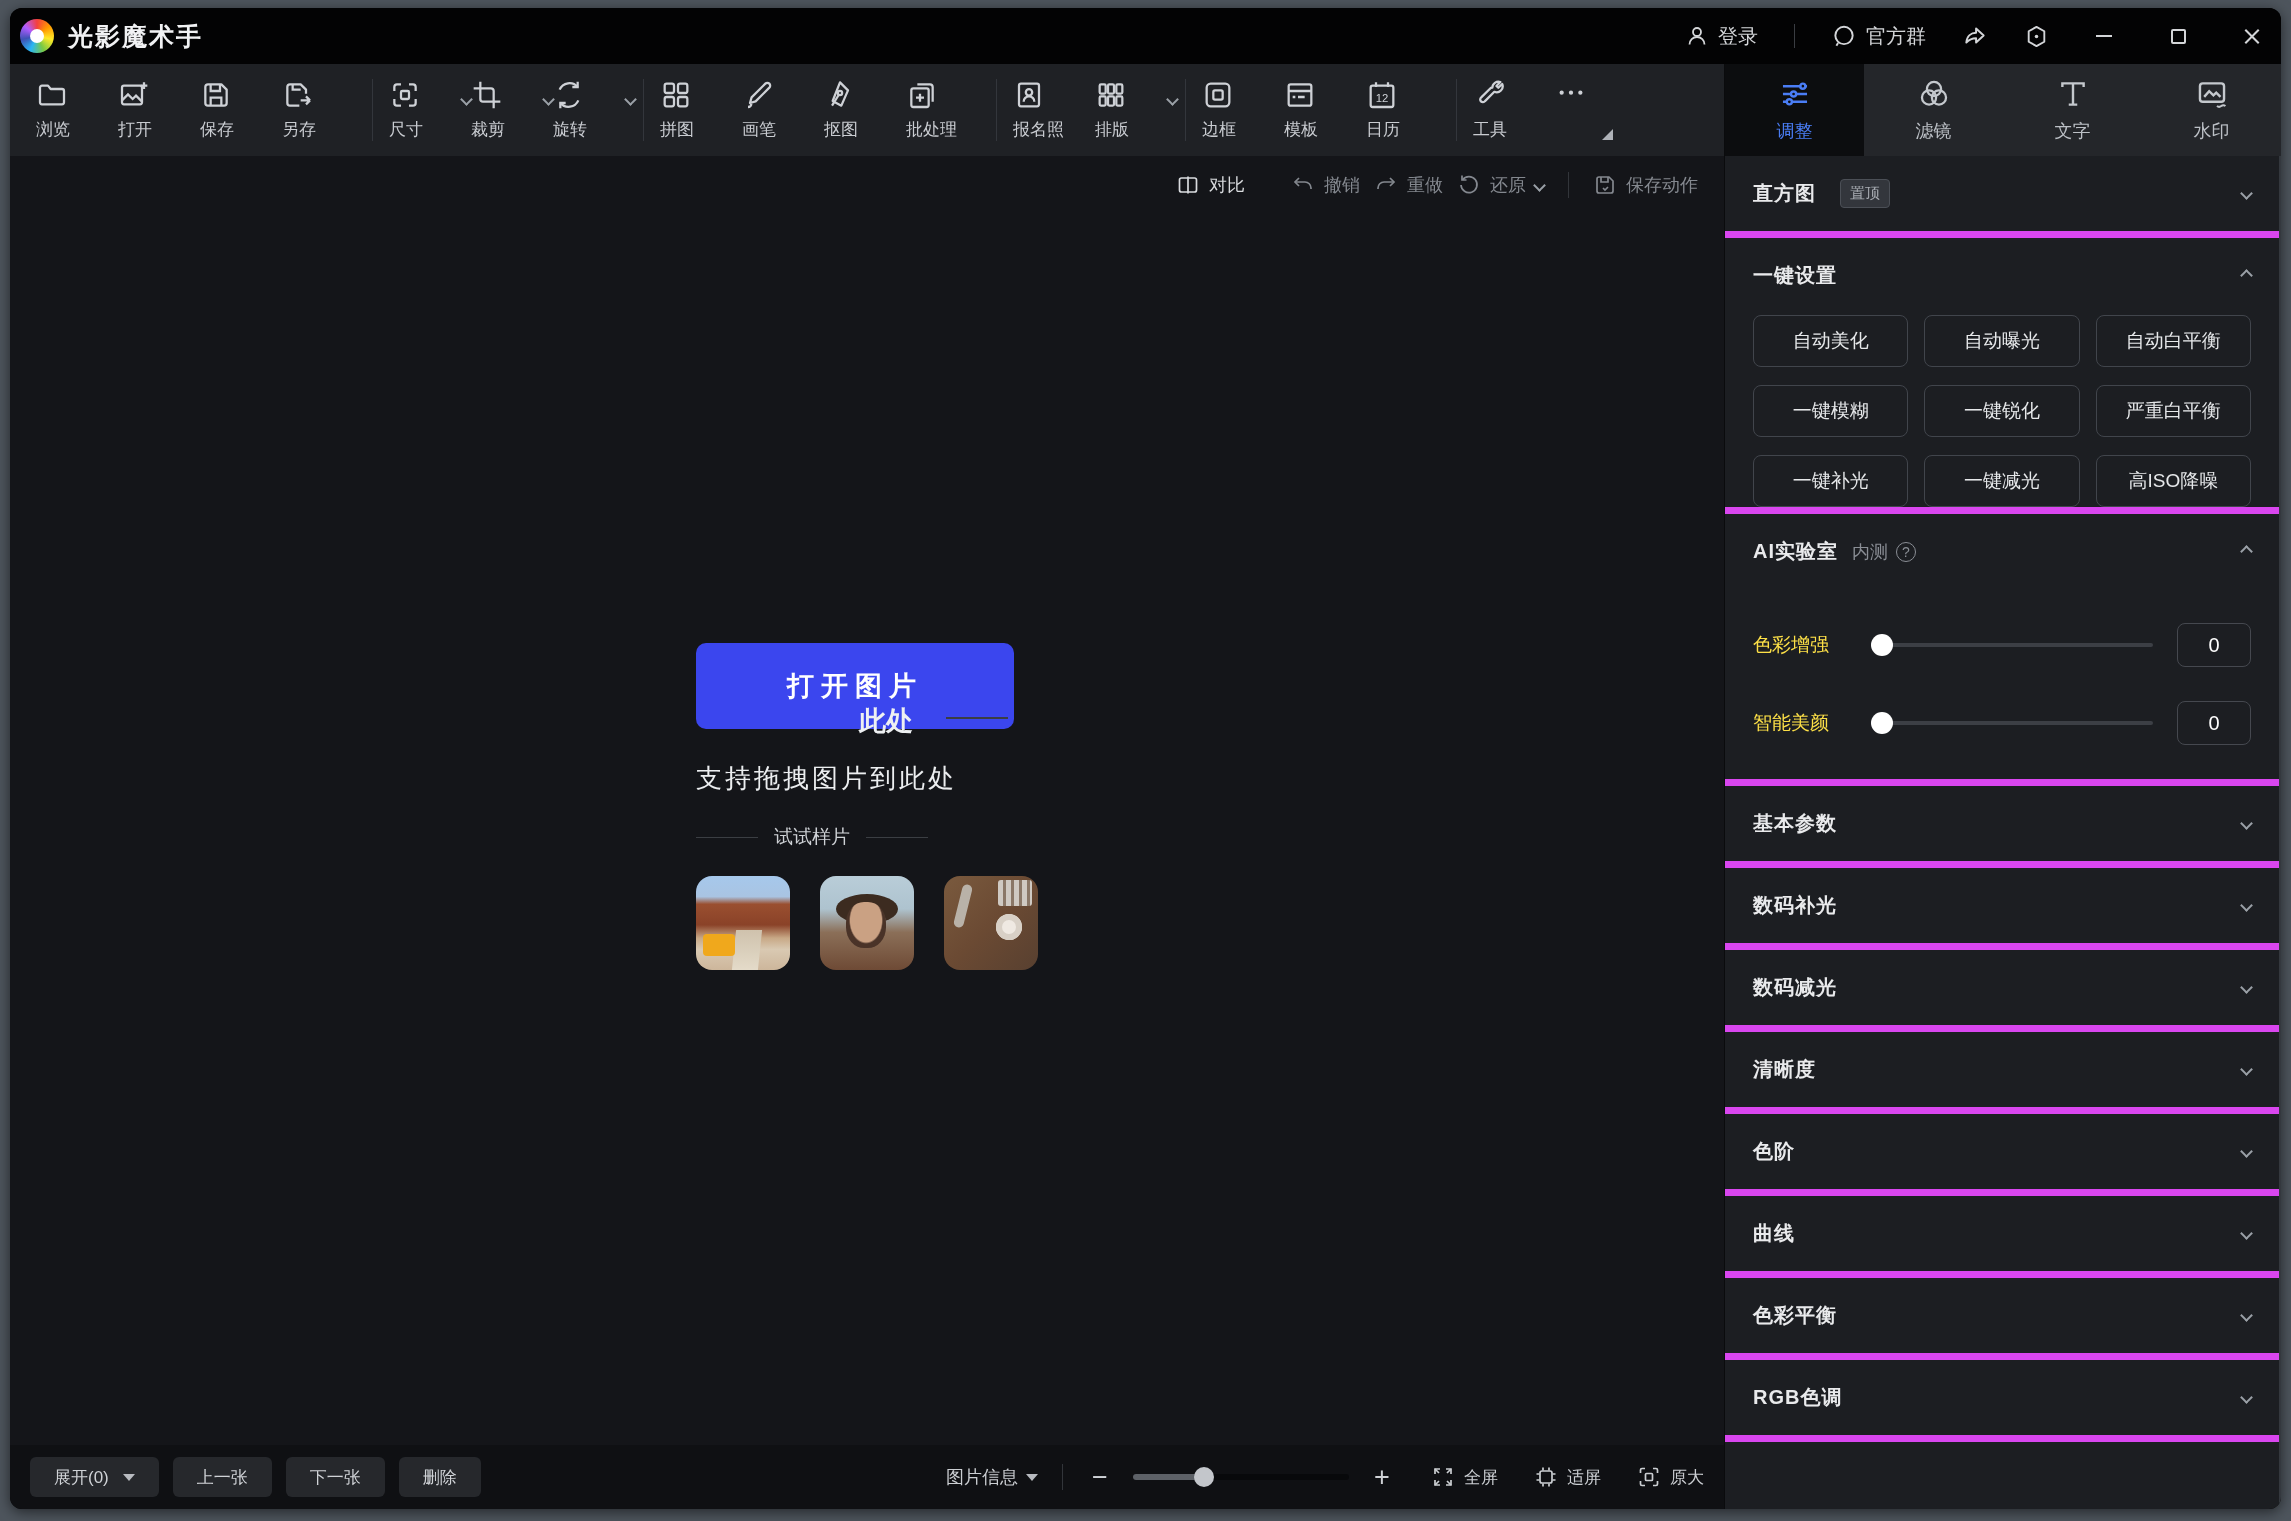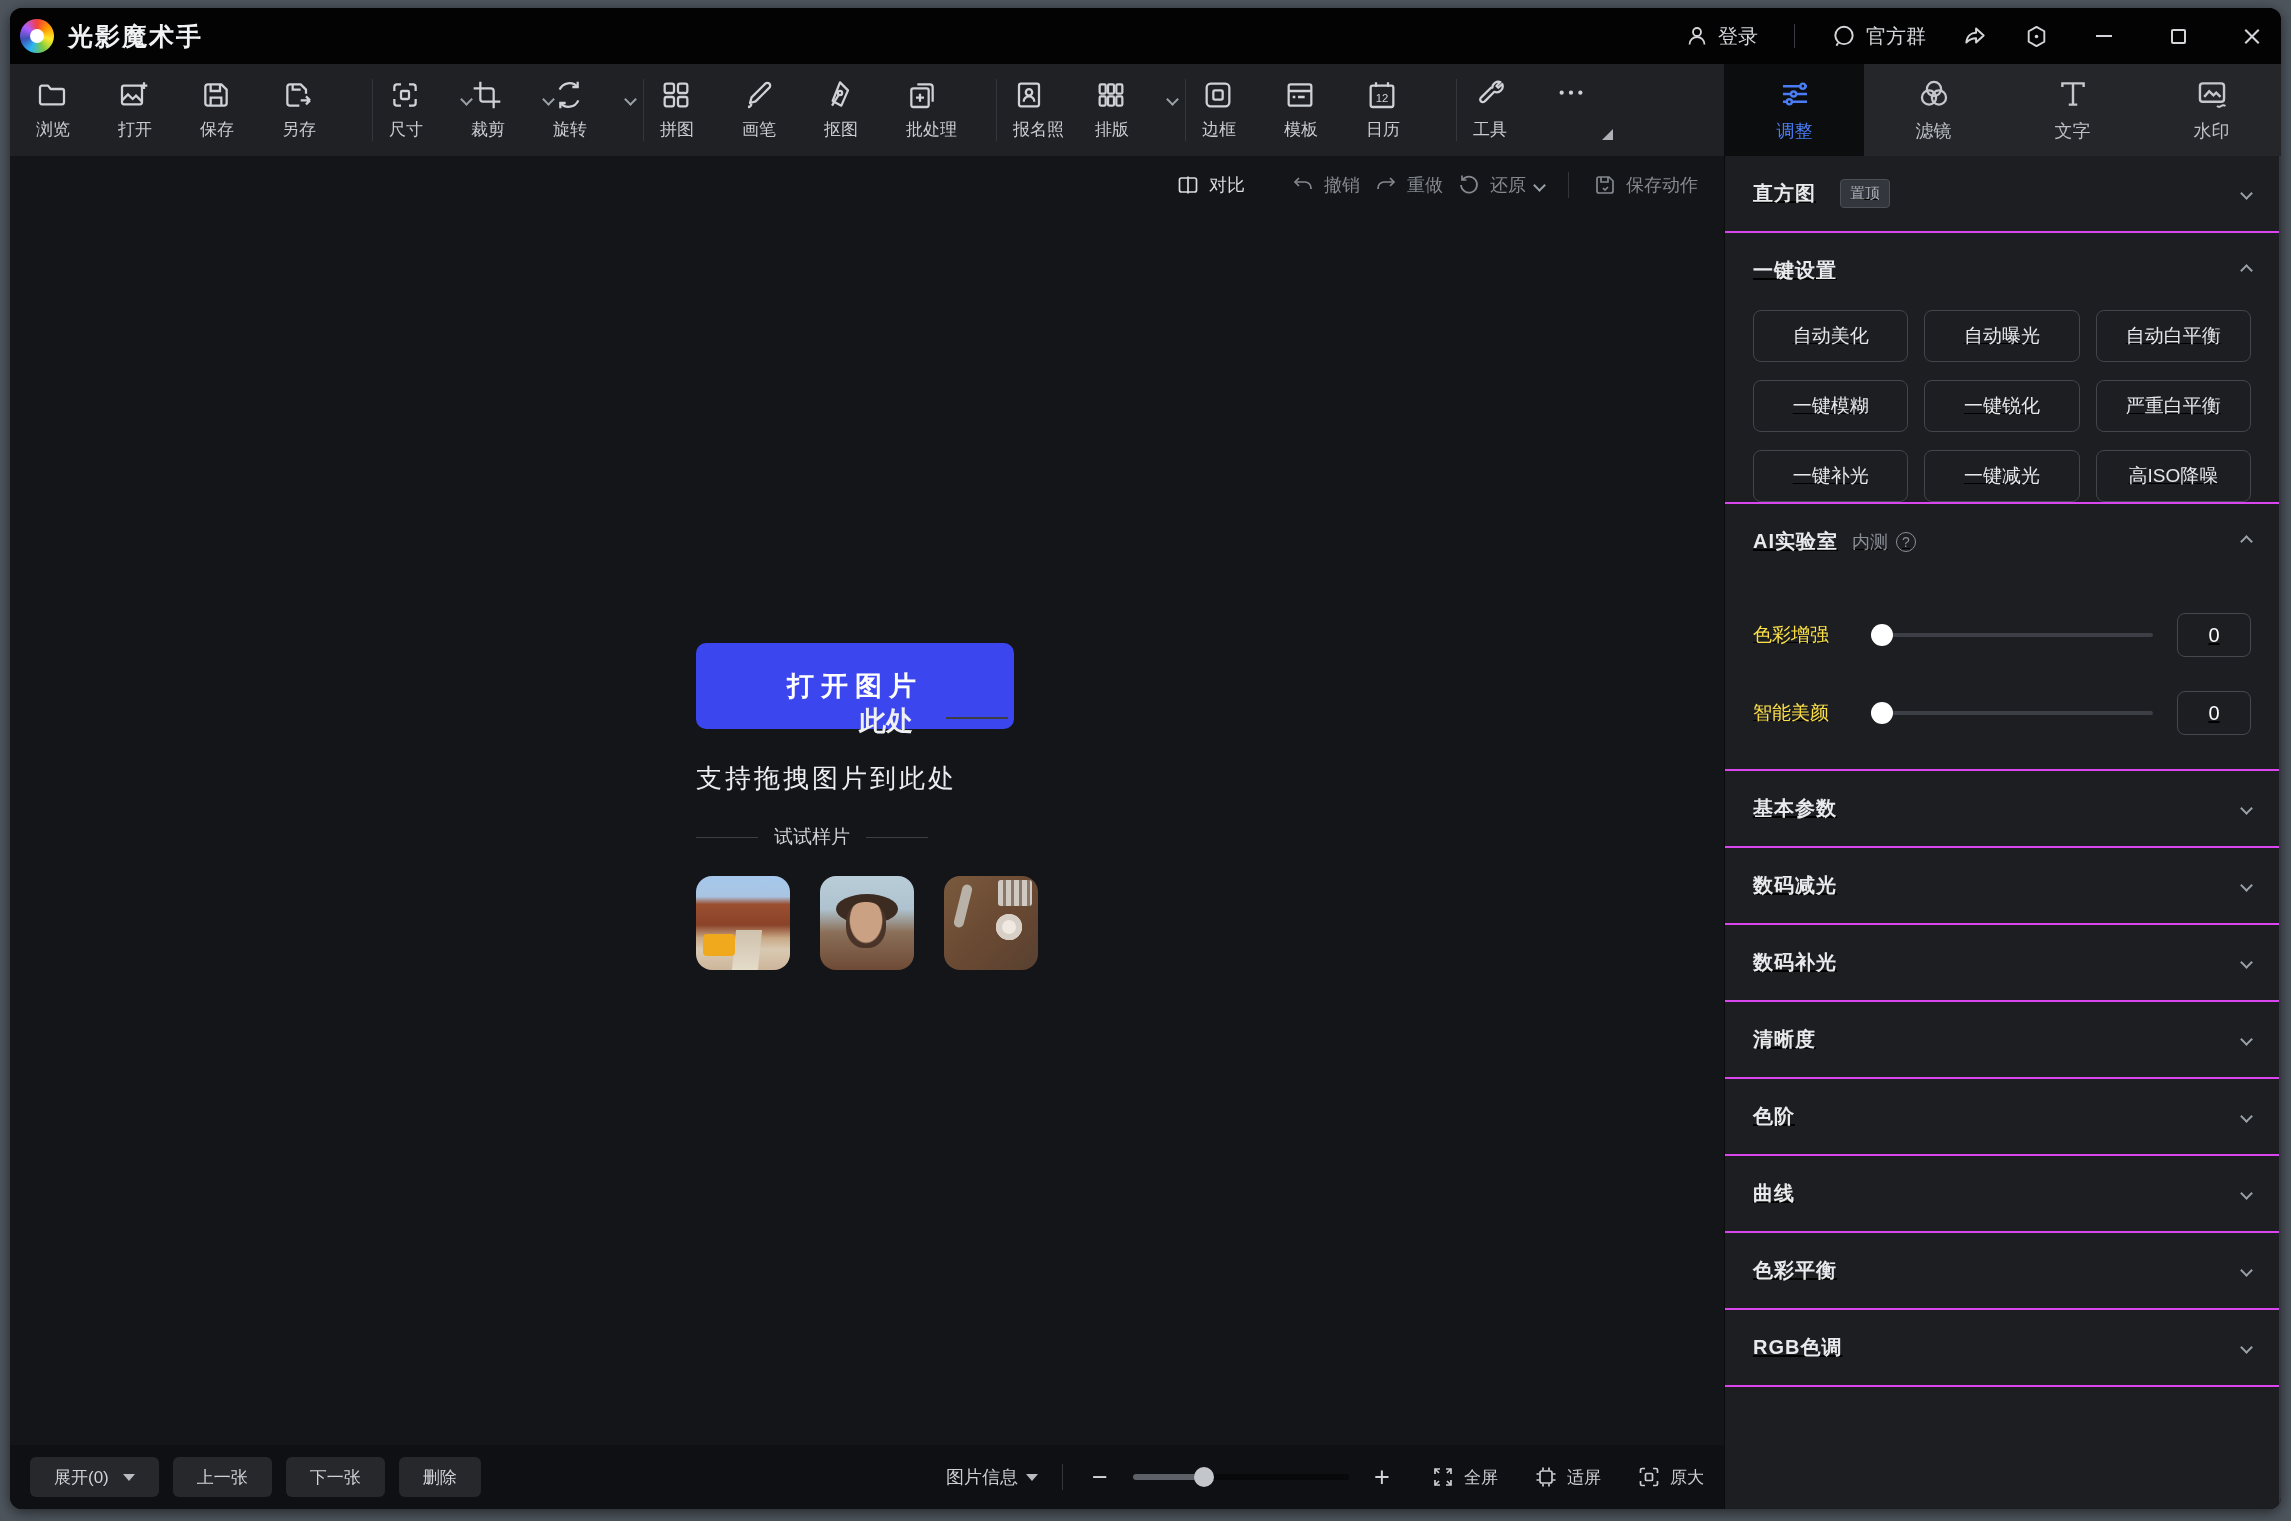--- a/index.html
+++ b/index.html
@@ -88,21 +88,21 @@
   .bb-info { display:flex; align-items:center; gap:8px; color:#cbced2; font-size:18px; }
   .zoom-minus,.zoom-plus { color:#cfd2d6; font-size:27px; width:26px; text-align:center; cursor:pointer; }
   .zoom-slider { position:relative; width:216px; height:22px; margin:0 6px; cursor:pointer; }
   .zoom-track { position:absolute; top:8px; left:0; right:0; height:6px; border-radius:3px; background:#08090b; }
   .zoom-fill { position:absolute; top:8px; left:0; height:6px; border-radius:3px; background:#5d6167; }
   .zoom-handle { position:absolute; top:1px; width:20px; height:20px; margin-left:-10px; border-radius:50%; background:#c3c6cb; }
   .bb-view { display:flex; align-items:center; gap:9px; color:#cbced2; font-size:17px; margin-left:22px; cursor:default; }
   .bb-view svg { stroke:#cbced2; }
   
   .panel { flex:1; overflow:hidden; display:flex; flex-direction:column; border-right:2px solid #34383e; }
-  .sect { border-bottom:2px solid #d946ef; flex:none;text-decoration:underline; }
+  .sect { border-bottom:7px solid #d946ef; flex:none; }
   .sect-head { height:75px; display:flex; align-items:center; padding:0 28px; }
   .sect-title { color:#e9eaec; font-size:20px; font-weight:bold; letter-spacing:1px; }
   .sect-head .chev { margin-left:auto; }
   .badge { margin-left:24px; padding:4px 9px; background:#33363c; border:1px solid #4b4f56; border-radius:4px;
            color:#a9adb3; font-size:15px; }
   .ai-badge { margin-left:14px; color:#8a8e95; font-size:18px; }
   .q-icon { margin-left:8px; width:20px; height:20px; border:1.5px solid #8a8e95; border-radius:50%;
             color:#8a8e95; font-size:14px; display:flex; align-items:center; justify-content:center; }
   .grid3 { display:grid; grid-template-columns:repeat(3,1fr); gap:18px 16px; padding:2px 28px 0; }
   .grid3.extra { margin-top:28px; padding-bottom:32px; }
@@ -547,27 +547,27 @@
         </div>
 
         <div class="sect">
           <div class="sect-head">
             <span class="sect-title">基本参数</span>
             <span class="chev"></span>
           </div>
         </div>
         <div class="sect">
           <div class="sect-head">
+            <span class="sect-title">数码补光</span>
+            <span class="chev"></span>
+          </div>
+        </div>
+        <div class="sect">
+          <div class="sect-head">
             <span class="sect-title">数码减光</span>
-            <span class="chev"></span>
-          </div>
-        </div>
-        <div class="sect">
-          <div class="sect-head">
-            <span class="sect-title">数码补光</span>
             <span class="chev"></span>
           </div>
         </div>
         <div class="sect">
           <div class="sect-head">
             <span class="sect-title">清晰度</span>
             <span class="chev"></span>
           </div>
         </div>
         <div class="sect">

